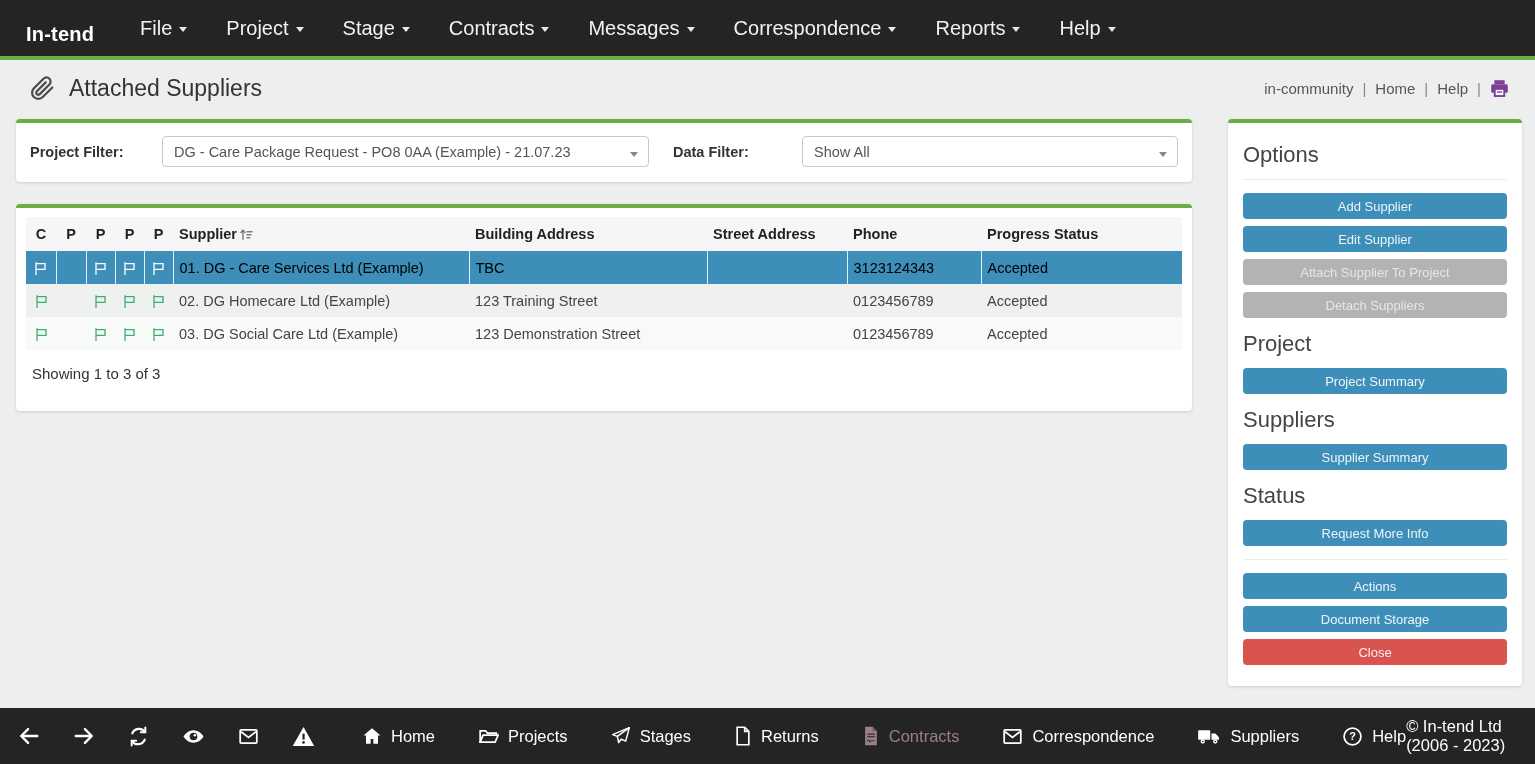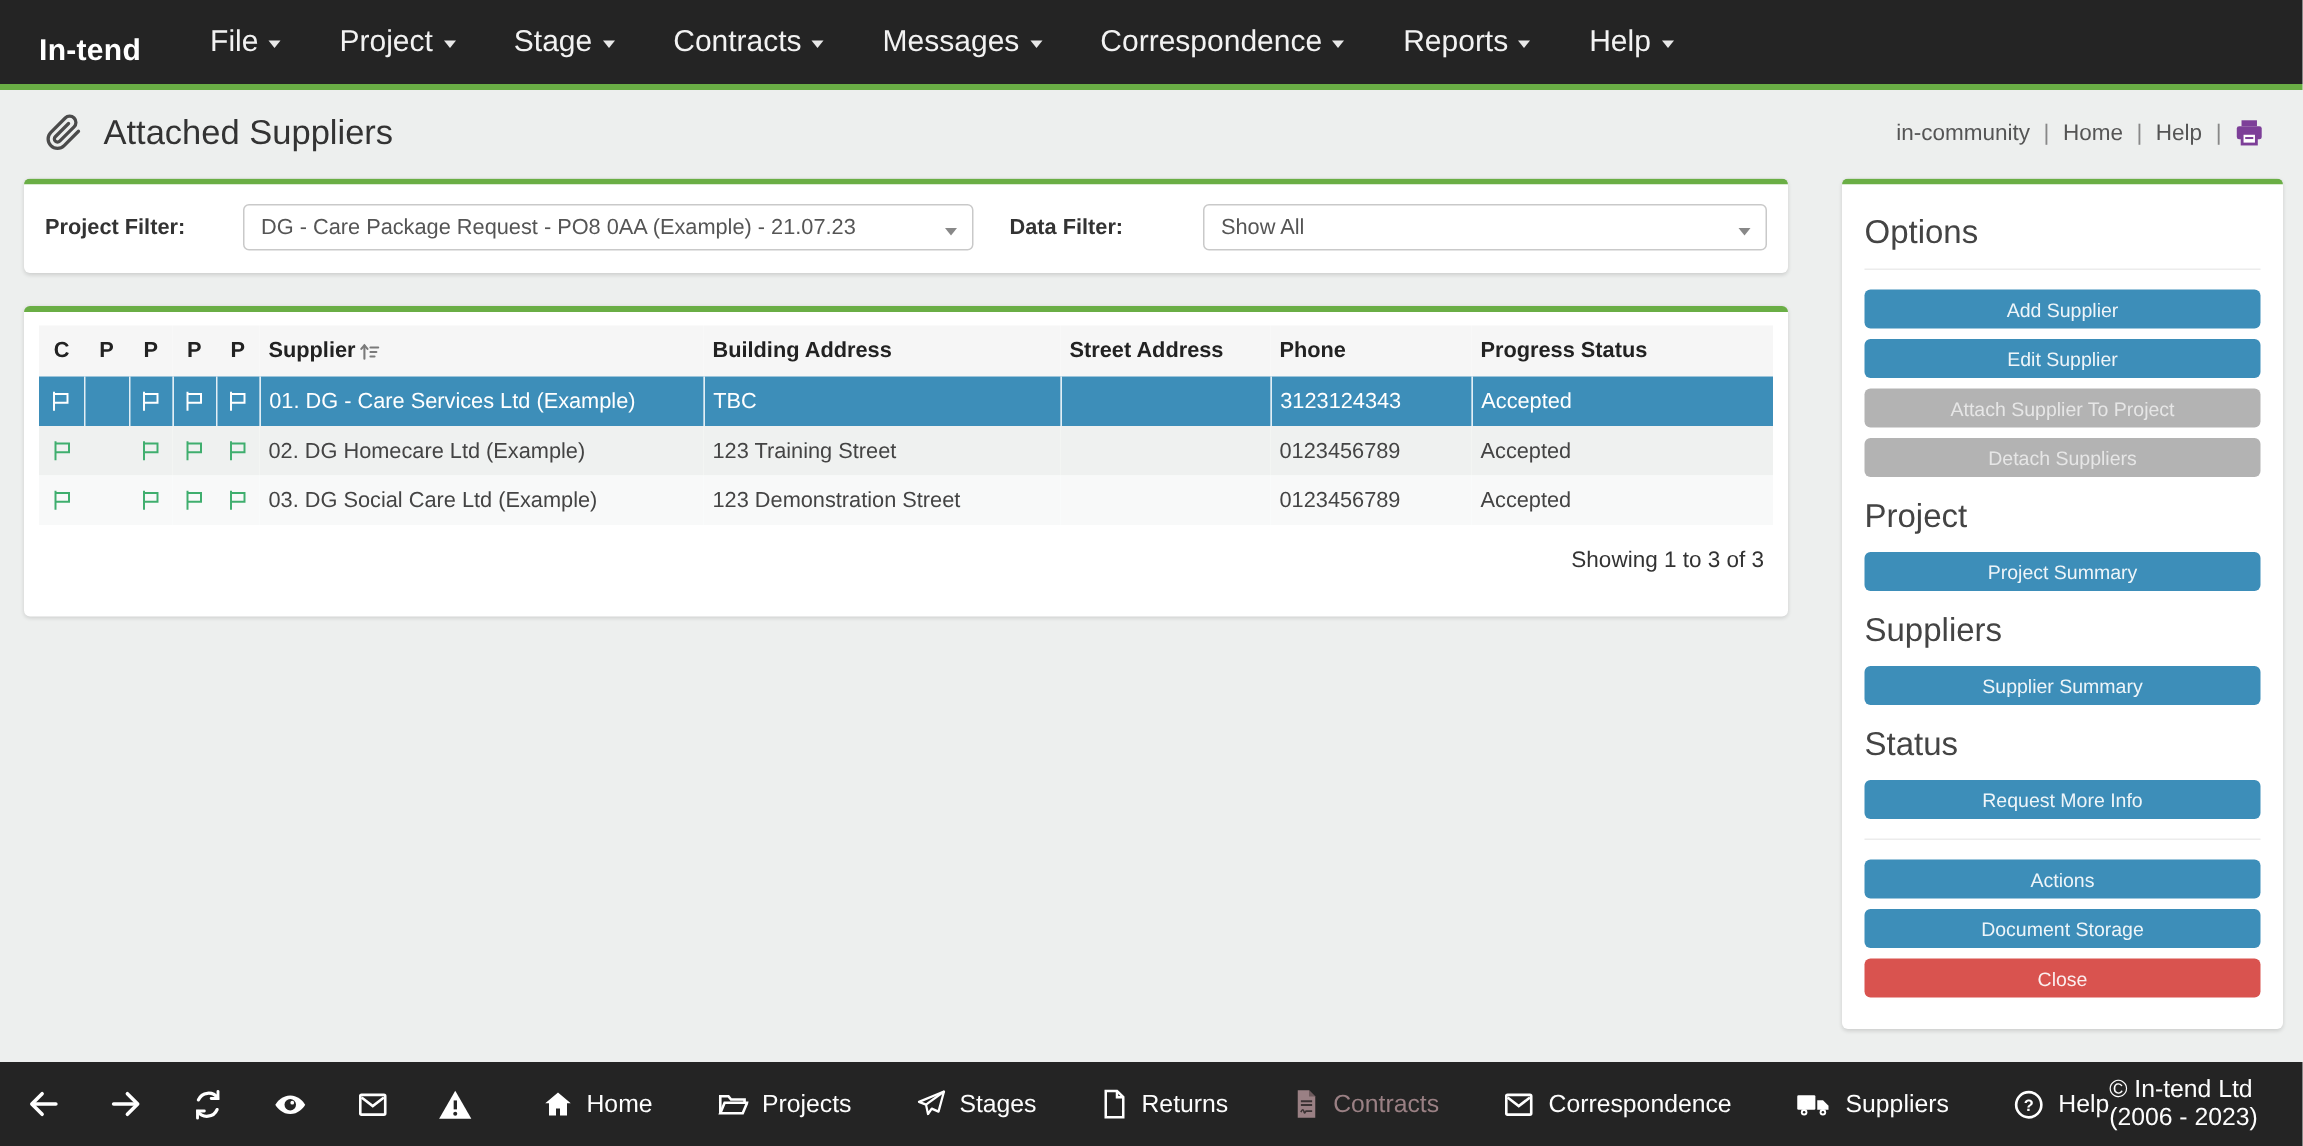--- a/index.html
+++ b/index.html
@@ -62,24 +62,24 @@
   table { width:100%; border-collapse:collapse; font-size:14.5px; color:#444; table-layout:fixed; }
   thead th { text-align:left; font-weight:700; color:#222; background:#f6f6f6; padding:9px 6px; font-size:14.5px; cursor:pointer; }
   thead th.c { text-align:center; padding:9px 2px; }
   th .sort-wrap { display:inline-flex; align-items:center; gap:2px; }
   tbody td { height:33px; padding:0 6px; }
   tbody tr { cursor:pointer; }
   td.c { text-align:center; }
   .flag { color:#3fae6e; display:inline-block; vertical-align:middle; }
   tr.row-even td { background:#eff1f0; }
   tr.row-odd td { background:#f8f9f9; }
-  tr.row-selected td { background:#3d8eb9; color:#ffffff; border-right:1px solid rgba(255,255,255,.85); }
+  tr.row-selected td { background:#3d8eb9; color:#000000; border-right:1px solid rgba(255,255,255,.85); }
   tr.row-selected td:last-child { border-right:none; }
   tr.row-selected .flag { color:#fff; }
-  .table-summary { margin:15px 6px 17px; font-size:15px; color:#333;text-align:right; }
+  .table-summary { margin:15px 6px 17px; font-size:15px; color:#333; }
 
   
   .sidebar-card { width:294px; flex:none; margin-left:36px; padding:6px 15px 14px; }
   .side-h { font-size:22px; font-weight:400; color:#444; margin:13px 0 11px; }
   .divider { border-top:1px solid #ececec; margin:0 0 13px; }
   .sbtn { display:block; width:100%; height:26px; border:none; border-radius:4px; font-size:13px; margin-bottom:7px; cursor:pointer; font-family:inherit; }
   .sbtn.primary { background:#3d8eb9; color:#eef5f9; }
   .sbtn.disabled { background:#b3b3b3; color:#e6e6e6; cursor:default; }
   .sbtn.danger { background:#d9534f; color:#fbeeee; }
 

